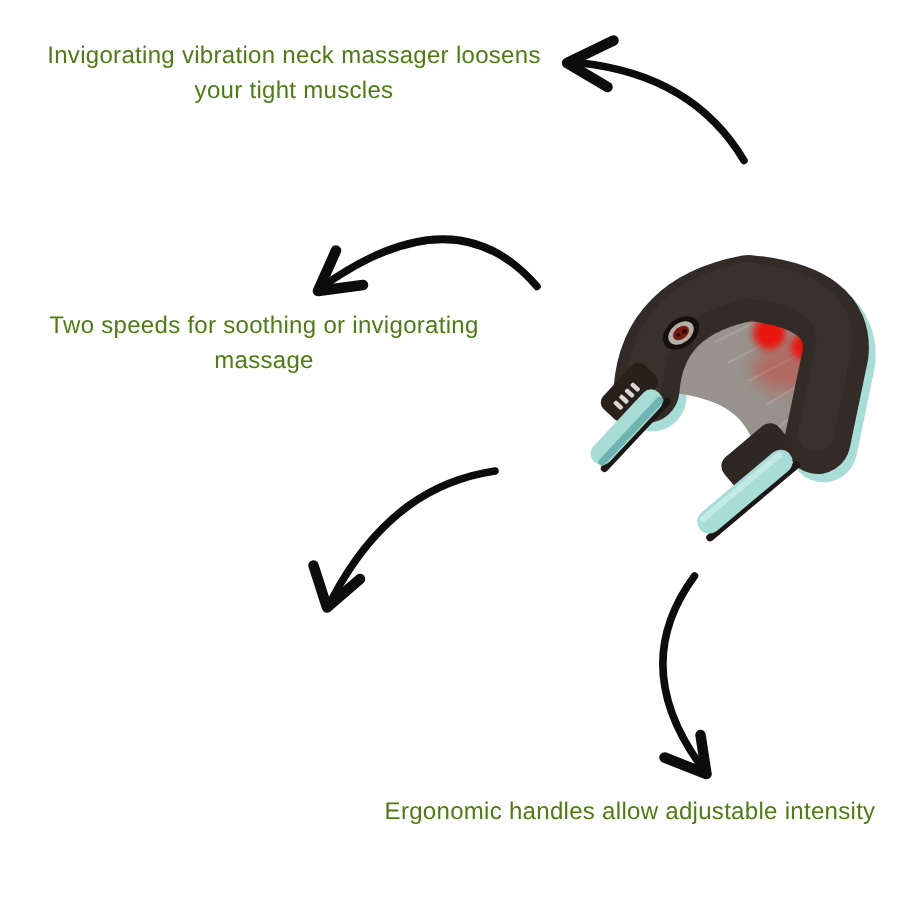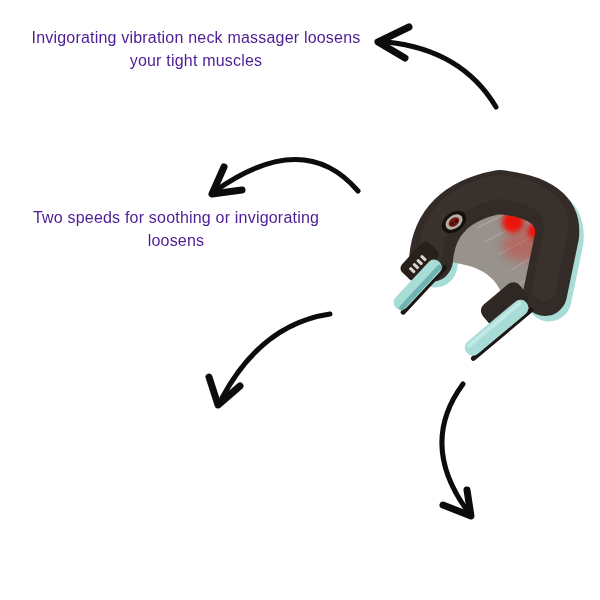--- a/index.html
+++ b/index.html
@@ -1,37 +1,38 @@
 <!DOCTYPE html>
 <html><head>
 <meta charset="utf-8">
 <style>
   html,body{margin:0;padding:0;background:#fff;}
   .canvas{
     position:relative;width:600px;height:600px;background:#ffffff;
     font-family:"Liberation Sans",sans-serif;overflow:hidden;
   }
   .caption{
-    position:absolute;text-align:center;color:#4c1d95;
+    position:absolute;text-align:center;color:#4d7c0f;
     font-size:16px;line-height:23px;letter-spacing:.2px;
   }
   #cap-vibration{left:28px;top:26px;width:336px;}
   #cap-speeds{left:10px;top:206px;width:332px;}
   #cap-heat{left:4px;top:417px;width:348px;}
   #cap-ergonomic{left:255px;top:530px;width:330px;}
   .overlay{position:absolute;left:0;top:0;width:600px;height:600px;}
   .product-svg{position:absolute;left:387px;top:162px;width:212px;height:200px;}
 </style>
 </head>
 <body>
 
 <div class="canvas">
 
   <div class="caption" id="cap-vibration">Invigorating vibration neck massager loosens your tight muscles</div>
-  <div class="caption" id="cap-speeds">Two speeds for soothing or invigorating loosens</div>
+  <div class="caption" id="cap-speeds">Two speeds for soothing or invigorating massage</div>
+  <div class="caption" id="cap-ergonomic">Ergonomic handles allow adjustable intensity</div>
 
   <svg class="product-svg" viewBox="0 0 212 200" aria-hidden="true">
     <defs>
       <filter id="b2" x="-60%" y="-60%" width="220%" height="220%">
           <feGaussianBlur stdDeviation="2.5"></feGaussianBlur>
         </filter>
       <filter id="b5" x="-80%" y="-80%" width="260%" height="260%">
           <feGaussianBlur stdDeviation="5"></feGaussianBlur>
         </filter>
     </defs>

